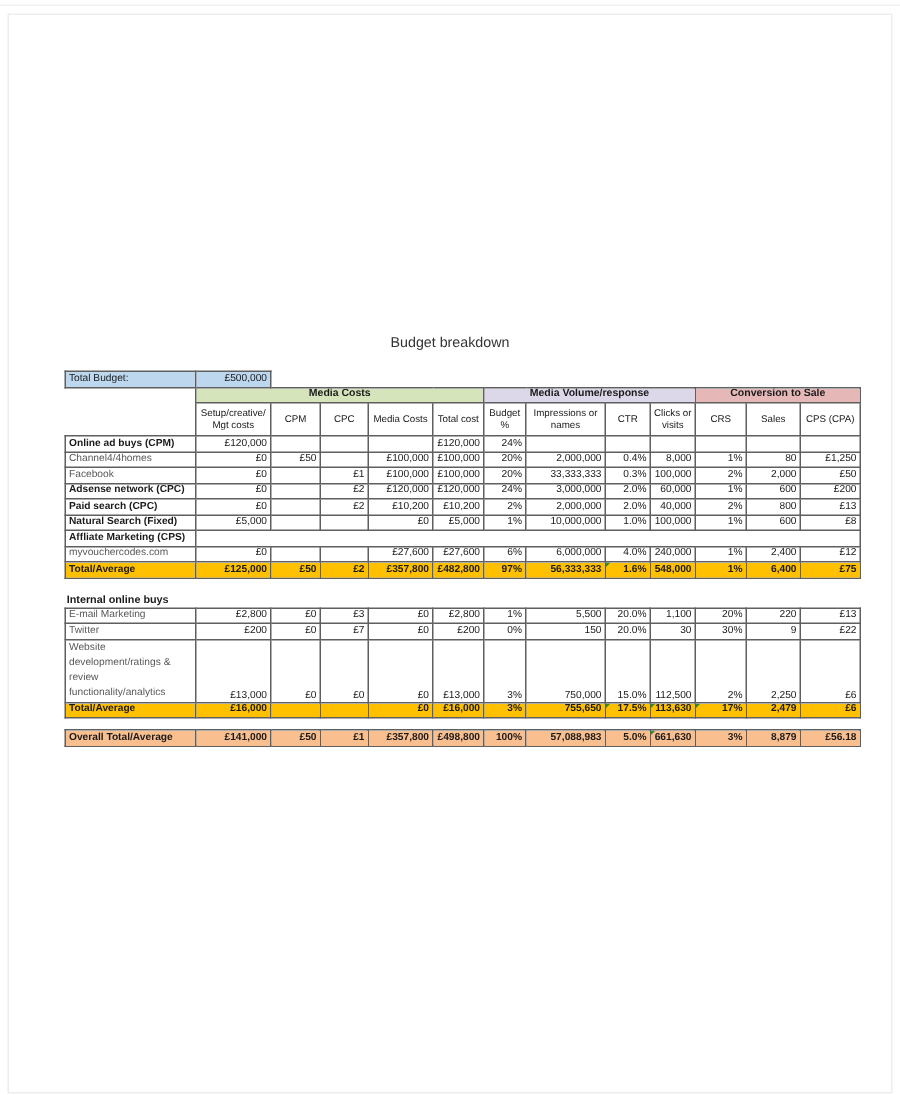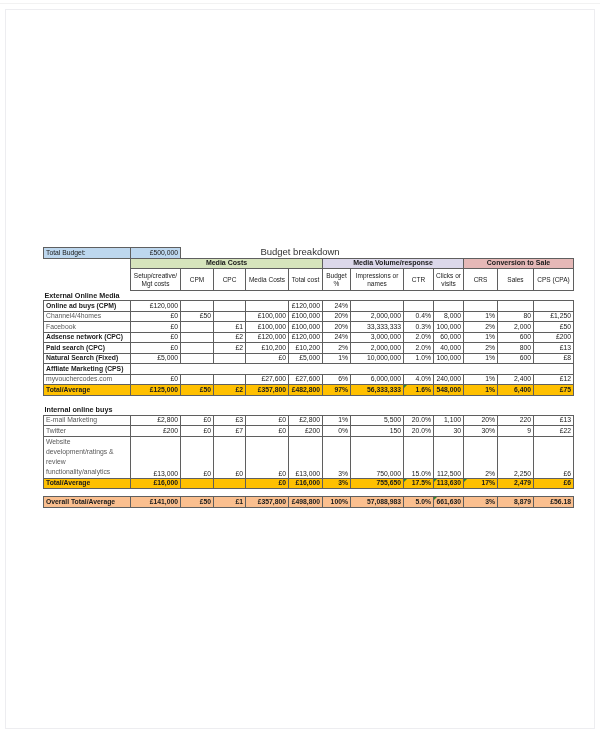--- a/index.html
+++ b/index.html
@@ -3,21 +3,21 @@
 <meta charset="utf-8">
 <style>
   html,body{margin:0;padding:0;}
   body{
     width:600px;height:730px;position:relative;background:#ffffff;
     font-family:"Liberation Sans", sans-serif;
     -webkit-font-smoothing:antialiased;
   }
   .top-rule{position:absolute;left:0;top:3px;width:600px;height:1px;background:#f2f2f2;}
   .page-frame{position:absolute;left:5px;top:9px;width:588px;height:718px;border:1px solid #ededf0;background:#ffffff;}
-  .doc-title{position:absolute;left:0;top:246px;width:600px;text-align:center;font-size:9.5px;color:#333;}
+  .doc-title{position:absolute;left:0;top:223px;width:600px;text-align:center;font-size:9.5px;color:#333;}
   table.sheet{
     position:absolute;left:43px;top:247px;width:530px;
     border-collapse:collapse;table-layout:fixed;
   }
   td{
     position:relative;border:1px solid var(--border);overflow:hidden;
     font-size:6.8px;line-height:1.15;padding:0 2px;color:#1a1a1a;
     vertical-align:middle;white-space:nowrap;
   }
   td.noborder{border:none;background:transparent;}
@@ -83,23 +83,20 @@
         <td class="colhead">Media Costs</td>
         <td class="colhead">Total cost</td>
         <td class="colhead">Budget %</td>
         <td class="colhead">Impressions or names</td>
         <td class="colhead">CTR</td>
         <td class="colhead">Clicks or visits</td>
         <td class="colhead">CRS</td>
         <td class="colhead">Sales</td>
         <td class="colhead">CPS (CPA)</td>
       </tr>
-      <tr style="height: 10px;">
-        <td class="noborder section" colspan="13">External Online Media</td>
-      </tr>
       <tr style="height: 10.5px;">
         <td class="lbl bold">Online ad buys (CPM)</td>
         <td class="num">£120,000</td>
         <td class="num"></td>
         <td class="num"></td>
         <td class="num"></td>
         <td class="num">£120,000</td>
         <td class="num">24%</td>
         <td class="num"></td>
         <td class="num"></td>

